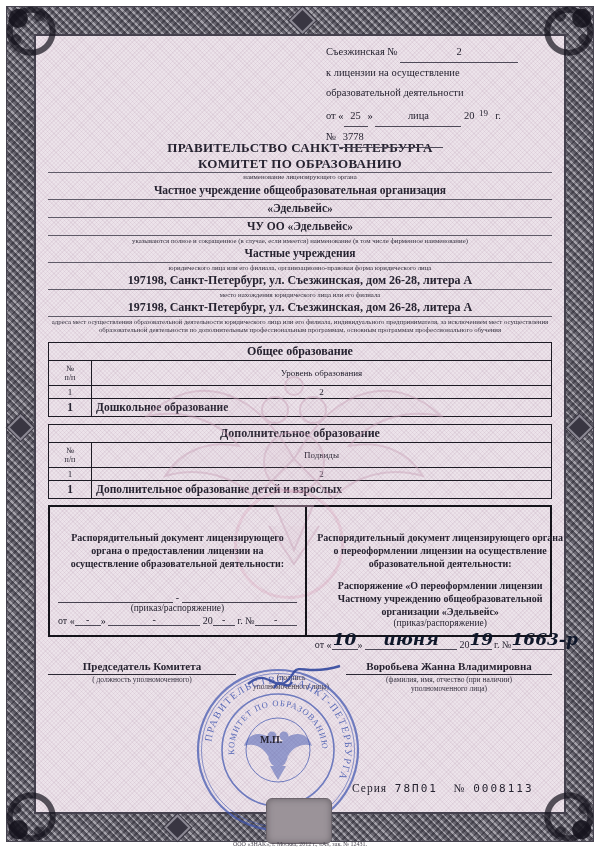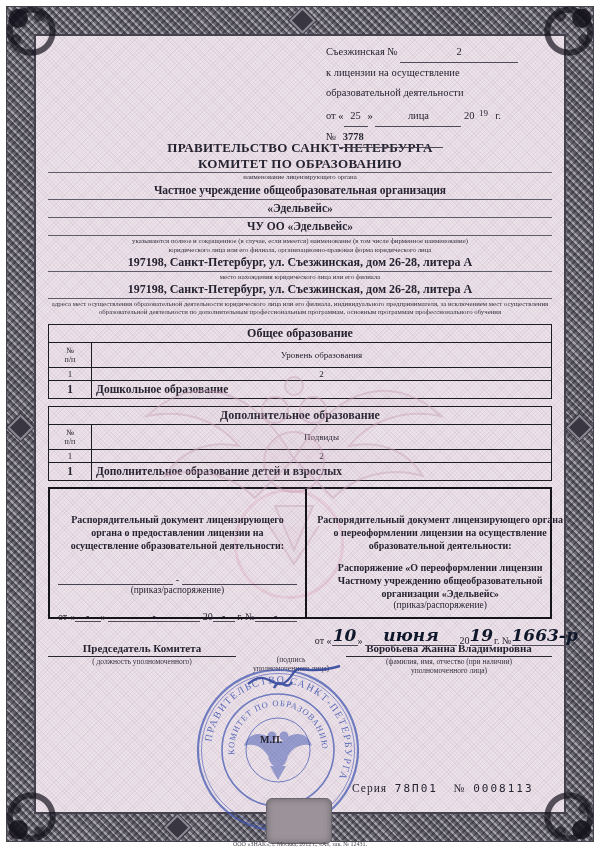--- a/index.html
+++ b/index.html
@@ -55,21 +55,21 @@
   td.idx{text-align:center;font-size:9px;height:12px;padding:0;}
   td.val{font-weight:bold;font-size:11.5px;height:17px;}
 
   .orders{display:flex;margin-top:6px;border:2px solid #15141b;height:128px;}
   .ocol{flex:1;padding:7px 8px 4px;position:relative;}
   .ocol.left{border-right:2px solid #15141b;}
   .ohead{font-weight:bold;font-size:10px;line-height:13px;text-align:center;margin-top:17px;}
   .ocap{font-size:9.5px;text-align:center;line-height:11px;}
   .blankline{display:flex;align-items:flex-end;font-size:10px;margin-top:20px;}
   .blankline .seg{flex:1;border-bottom:1px solid #46424f;height:12px;}
-  .dateline{font-size:10px;margin-top:14px;white-space:nowrap;}
+  .dateline{font-size:10px;margin-top:0;white-space:nowrap;}
   .otext{font-weight:bold;font-size:10px;line-height:13px;text-align:center;margin-top:9px;}
   .hand{font-family:"DejaVu Serif",serif;font-style:italic;font-weight:bold;color:#0f172a;font-size:17px;}
   .dateline .u{vertical-align:bottom;}
 
   .sigs{display:flex;margin-top:22px;}
   .sigl{width:188px;} .sigm{flex:1;padding:0 6px;} .sigr{width:206px;}
   .sigv{font-weight:bold;font-size:11px;text-align:center;line-height:15px;border-bottom:1.5px solid #2a2733;}
   .sigcap{font-size:7.5px;line-height:9.5px;text-align:center;color:#35313f;}
   .mp{position:absolute;left:226px;top:700px;font-size:10px;font-weight:bold;z-index:4;}
 
@@ -120,34 +120,35 @@
       <div>к лицензии  на осуществление</div>
       <div>образовательной деятельности</div>
       <div>
         <span>от «</span><span class="u" style="width:24px">25</span><span>»</span>
         <span class="u" style="width:86px">лица</span>
         <span>20</span><span class="u sup" style="width:18px;border-bottom:none">19</span>
         <span>г.</span>
       </div>
       <div>
         <span>№</span>
-        <span class="u" style="width:100px;text-align:left;padding-left:4px;font-weight:bold">3778</span>
+        <span class="u" style="width:100px;text-align:left;padding-left:4px;font-weight:normal">3778</span>
       </div>
     </div>
 
     <div class="gov">
       <div>ПРАВИТЕЛЬСТВО САНКТ-ПЕТЕРБУРГА</div>
       <div class="rule">КОМИТЕТ ПО ОБРАЗОВАНИЮ</div>
     </div>
     <div class="cap">наименование лицензирующего органа</div>
 
     <div class="fieldv">Частное учреждение общеобразовательная организация</div>
     <div class="fieldv">«Эдельвейс»</div>
     <div class="fieldv">ЧУ ОО «Эдельвейс»</div>
     <div class="cap" style="line-height:9px">указываются полное и сокращенное (в случае, если имеется) наименование (в том числе фирменное наименование)</div>
+    <div class="fieldv">Частные учреждения</div>
     <div class="cap" style="line-height:9px">юридического лица или его филиала, организационно-правовая форма юридического лица</div>
     <div class="fieldv addr">197198, Санкт-Петербург, ул. Съезжинская, дом 26-28, литера А</div>
     <div class="cap" style="line-height:9px">место нахождения юридического лица или его филиала</div>
     <div class="fieldv addr">197198, Санкт-Петербург, ул. Съезжинская, дом 26-28, литера А</div>
     <div class="cap" style="padding:1px 2px 0">адреса мест осуществления образовательной деятельности  юридического лица или его филиала, индивидуального предпринимателя, за исключением мест осуществления образовательной деятельности по дополнительным профессиональным программам, основным программам профессионального обучения</div>
 
     <table class="lic">
       <tbody>
           <tr>
             <td class="ttl" colspan="2">Общее образование</td>

